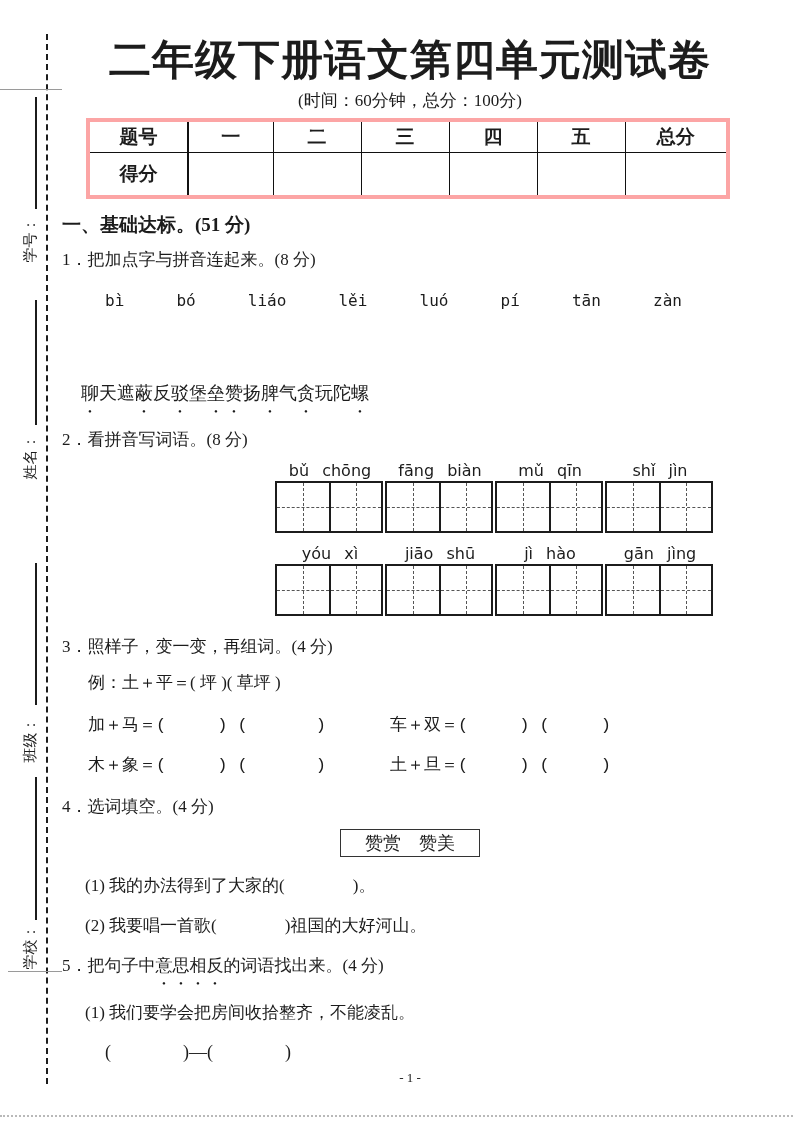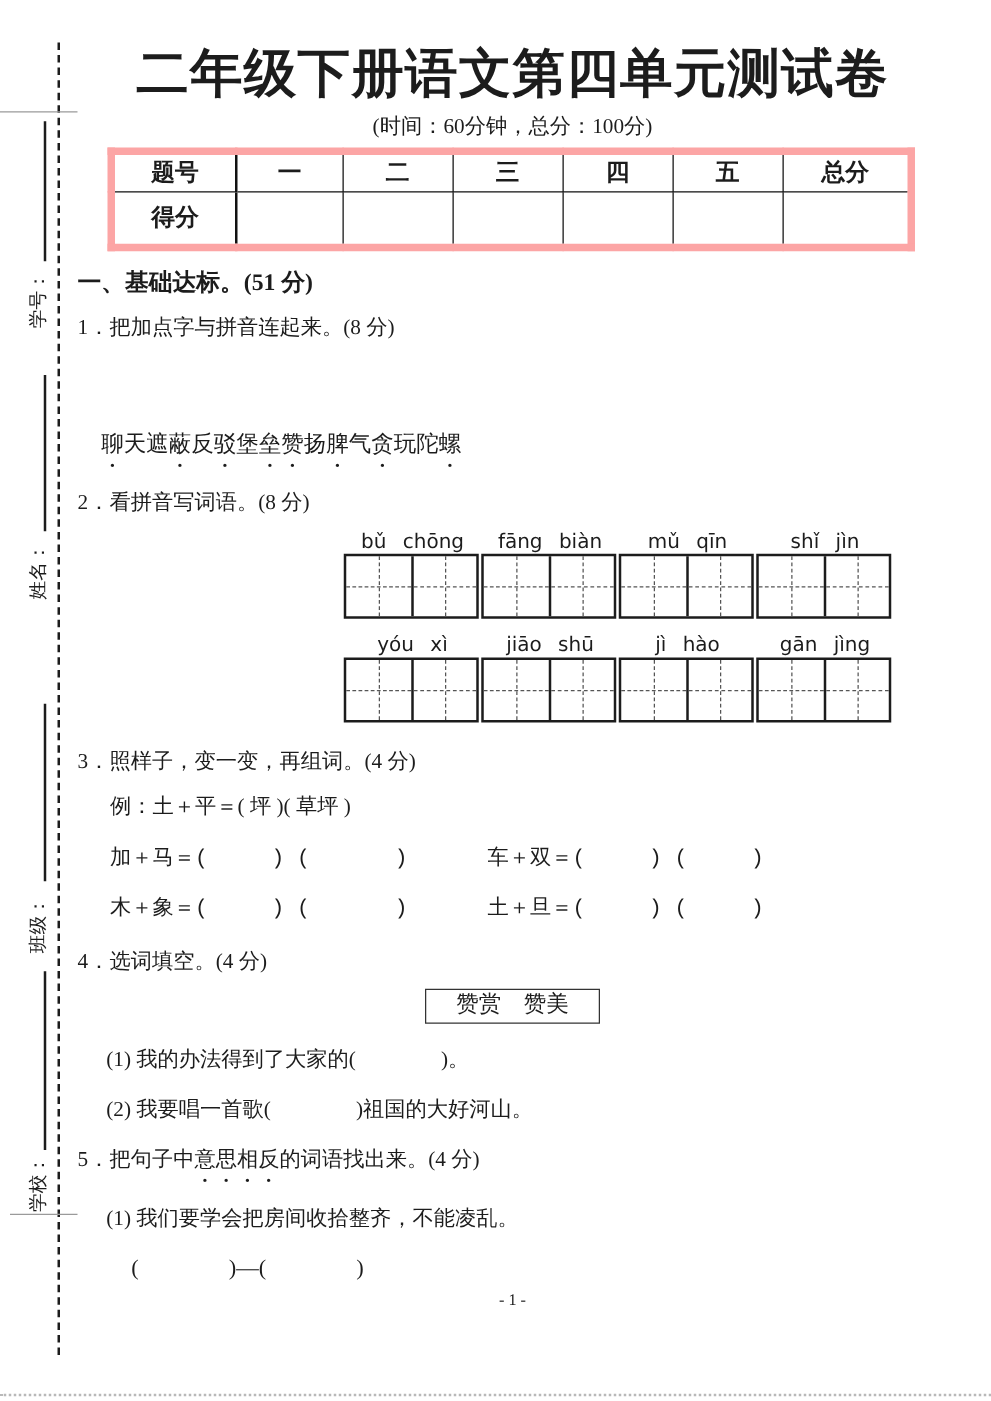--- a/index.html
+++ b/index.html
@@ -54,21 +54,21 @@
     margin-top: 4px;
     text-align: center;
     font-size: 17px;
     line-height: 22px;
     font-weight: normal;
   }
 
   .score-table {
     margin: 6px 12px 0 26px;
     border-collapse: collapse;
-    border: 6px solid #fca5a5;
+    border: 4px solid #fca5a5;
     table-layout: fixed;
   }
   .score-table td {
     border: 1px solid #111;
     text-align: center;
     font-weight: bold;
     font-size: 19px;
   }
   .score-table td:first-child { border-right-width: 2px; }
   .score-table tr:first-child td { height: 32px; }
@@ -157,21 +157,20 @@
 
   
   .q4-title { margin-top: 19px; }
   .word-bank {
     margin: 11px auto 0 auto;
     width: max-content;
     border: 1px solid #333;
     padding: 2px 24px;
     font-size: 18px;
     line-height: 22px;
-    font-family: Liberation Mono, monospace;
   }
   .fill-item { margin: 18px 0 0 25px; font-size: 17px; line-height: 22px; font-family: Liberation Serif, serif; }
 
   
   .q5-title { margin-top: 18px; }
   .q5-item { margin: 25px 0 0 25px; font-size: 17px; line-height: 22px; }
   .answer-line { margin: 16px 0 0 45px; font-size: 18px; line-height: 24px; }
 
   .page-number {
     margin-top: 6px;
@@ -240,20 +239,30 @@
         <td></td>
         <td></td>
         <td></td>
       </tr>
     </tbody>
       </table>
 
     <div class="section-heading">一、基础达标。(51 分)</div>
 
     <div class="q-title">1．把加点字与拼音连起来。(8 分)</div>
+    <div class="pinyin-row">
+      <span>bì</span>
+      <span>bó</span>
+      <span>liáo</span>
+      <span>lěi</span>
+      <span>luó</span>
+      <span>pí</span>
+      <span>tān</span>
+      <span>zàn</span>
+    </div>
     <div class="words-row">
       <span class="word"><span></span><span class="dotchar">聊</span><span>天</span></span>
       <span class="word"><span>遮</span><span class="dotchar">蔽</span><span></span></span>
       <span class="word"><span>反</span><span class="dotchar">驳</span><span></span></span>
       <span class="word"><span>堡</span><span class="dotchar">垒</span><span></span></span>
       <span class="word"><span></span><span class="dotchar">赞</span><span>扬</span></span>
       <span class="word"><span></span><span class="dotchar">脾</span><span>气</span></span>
       <span class="word"><span></span><span class="dotchar">贪</span><span>玩</span></span>
       <span class="word"><span>陀</span><span class="dotchar">螺</span><span></span></span>
     </div>

